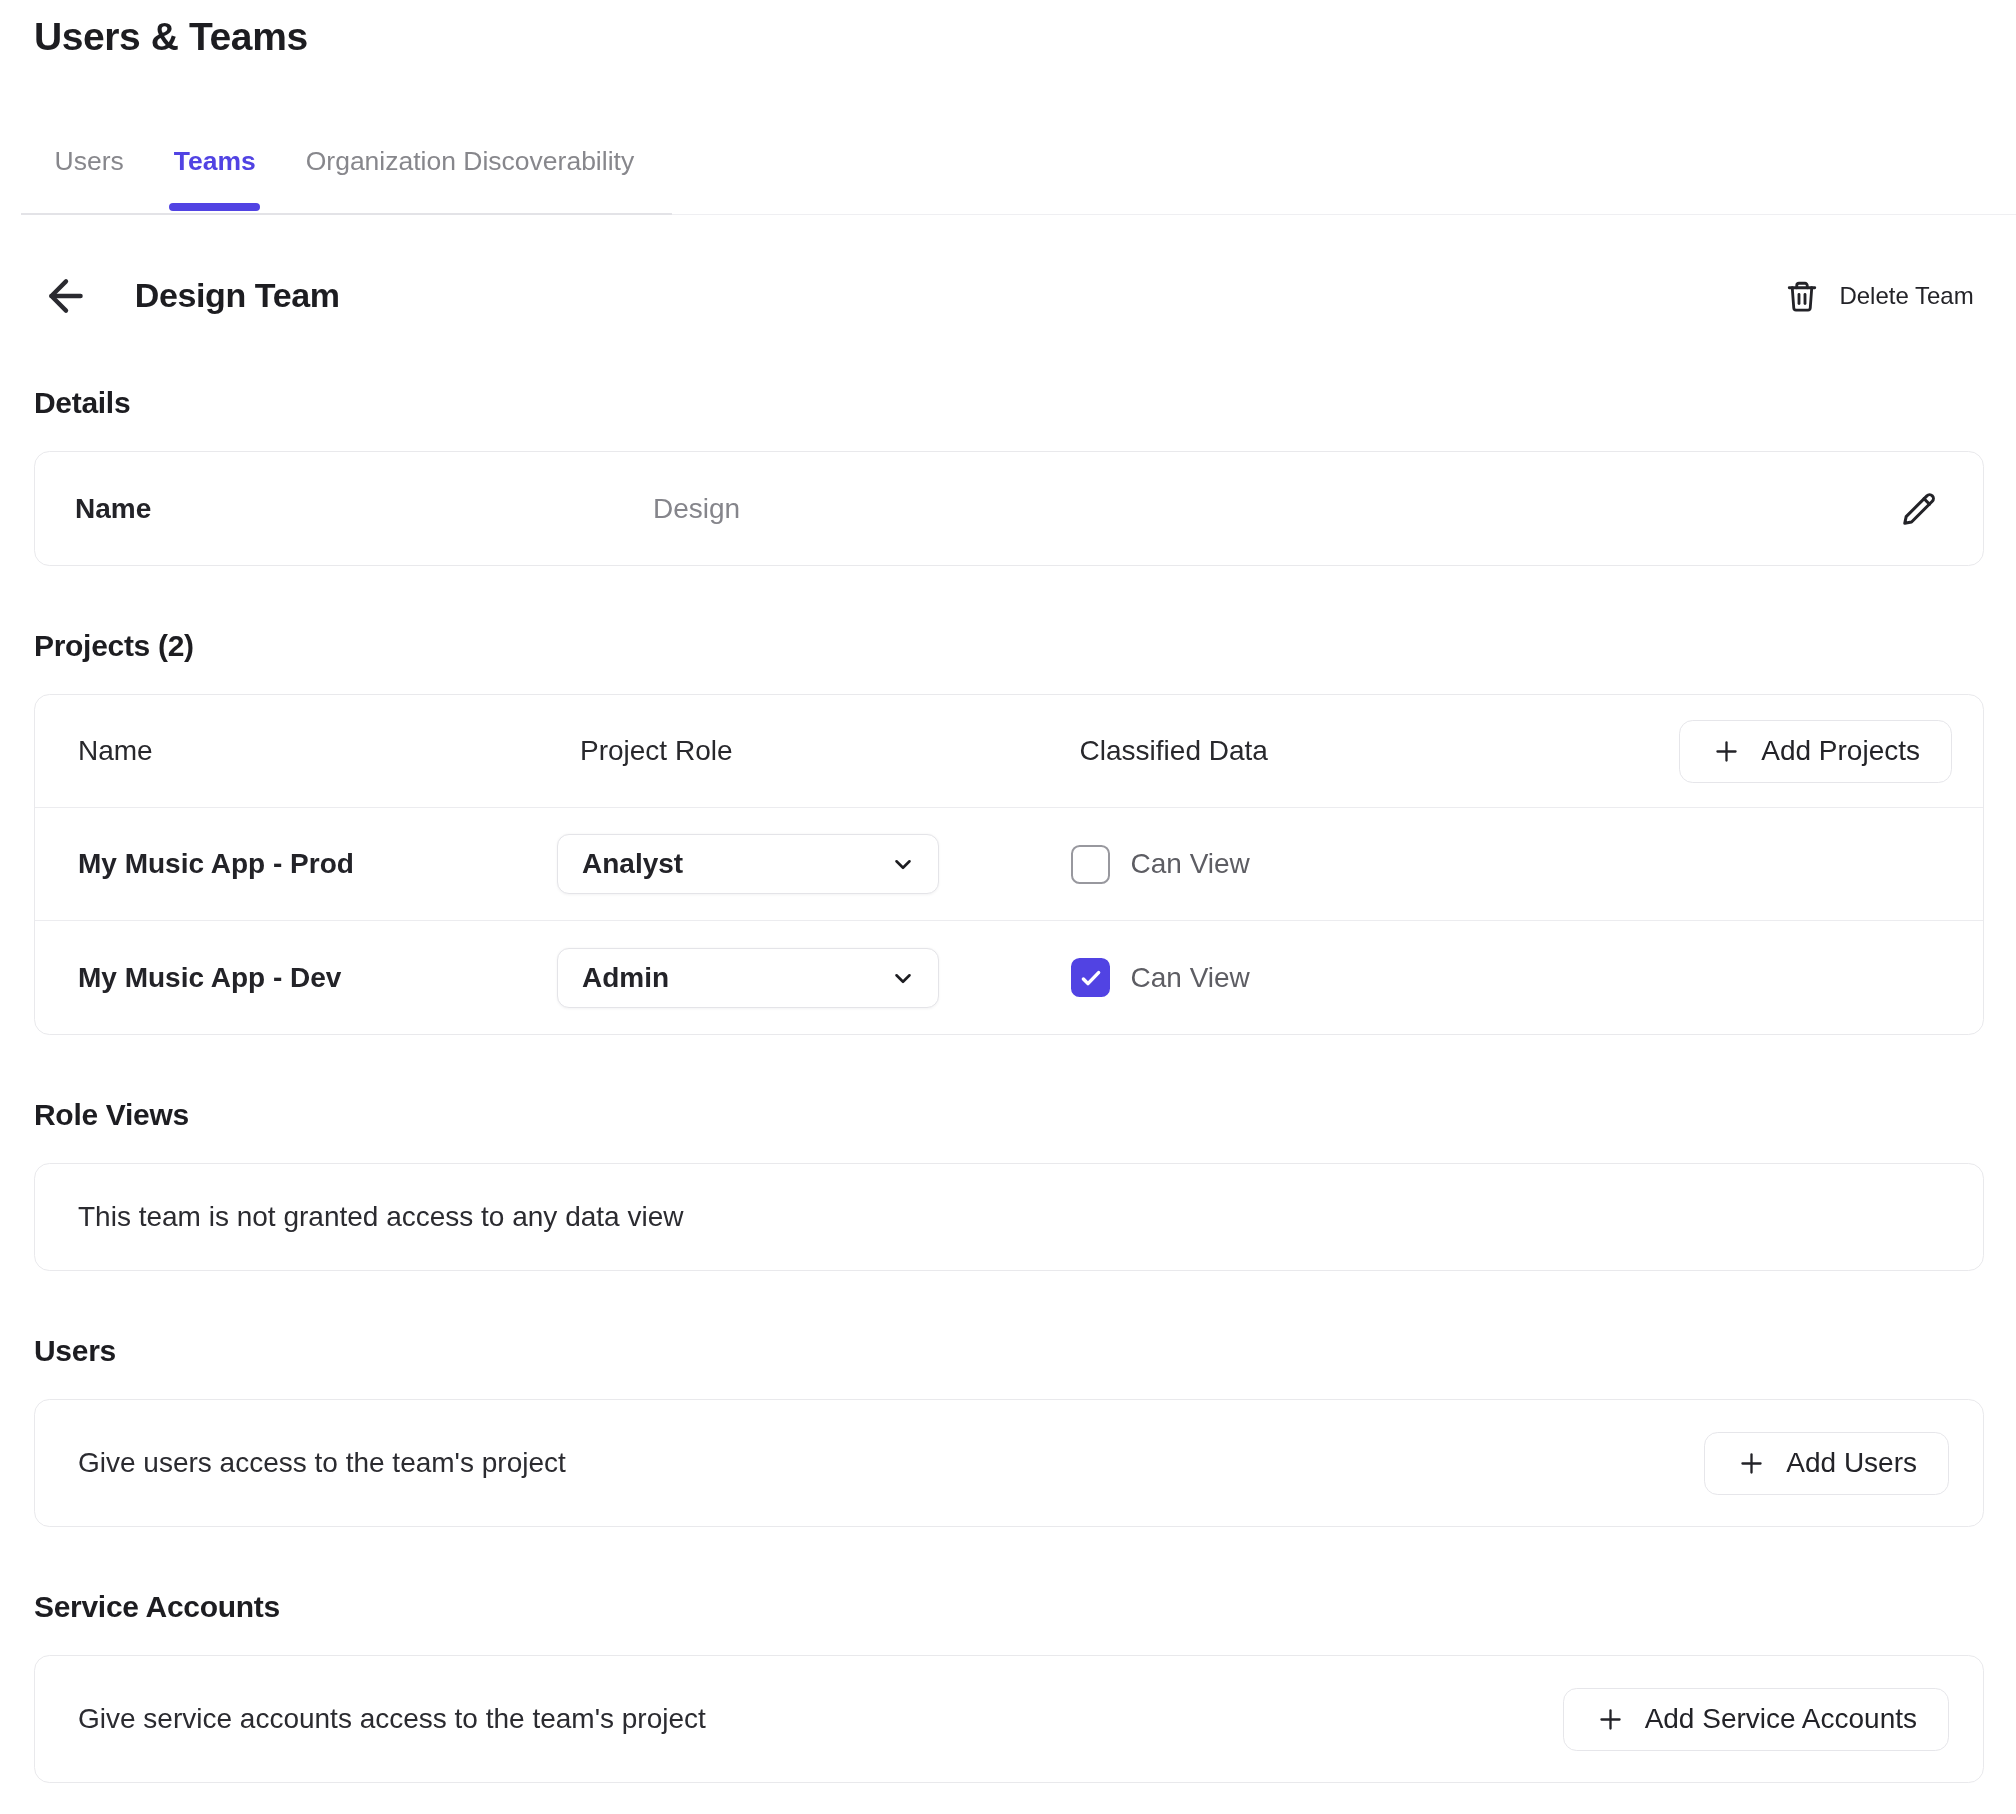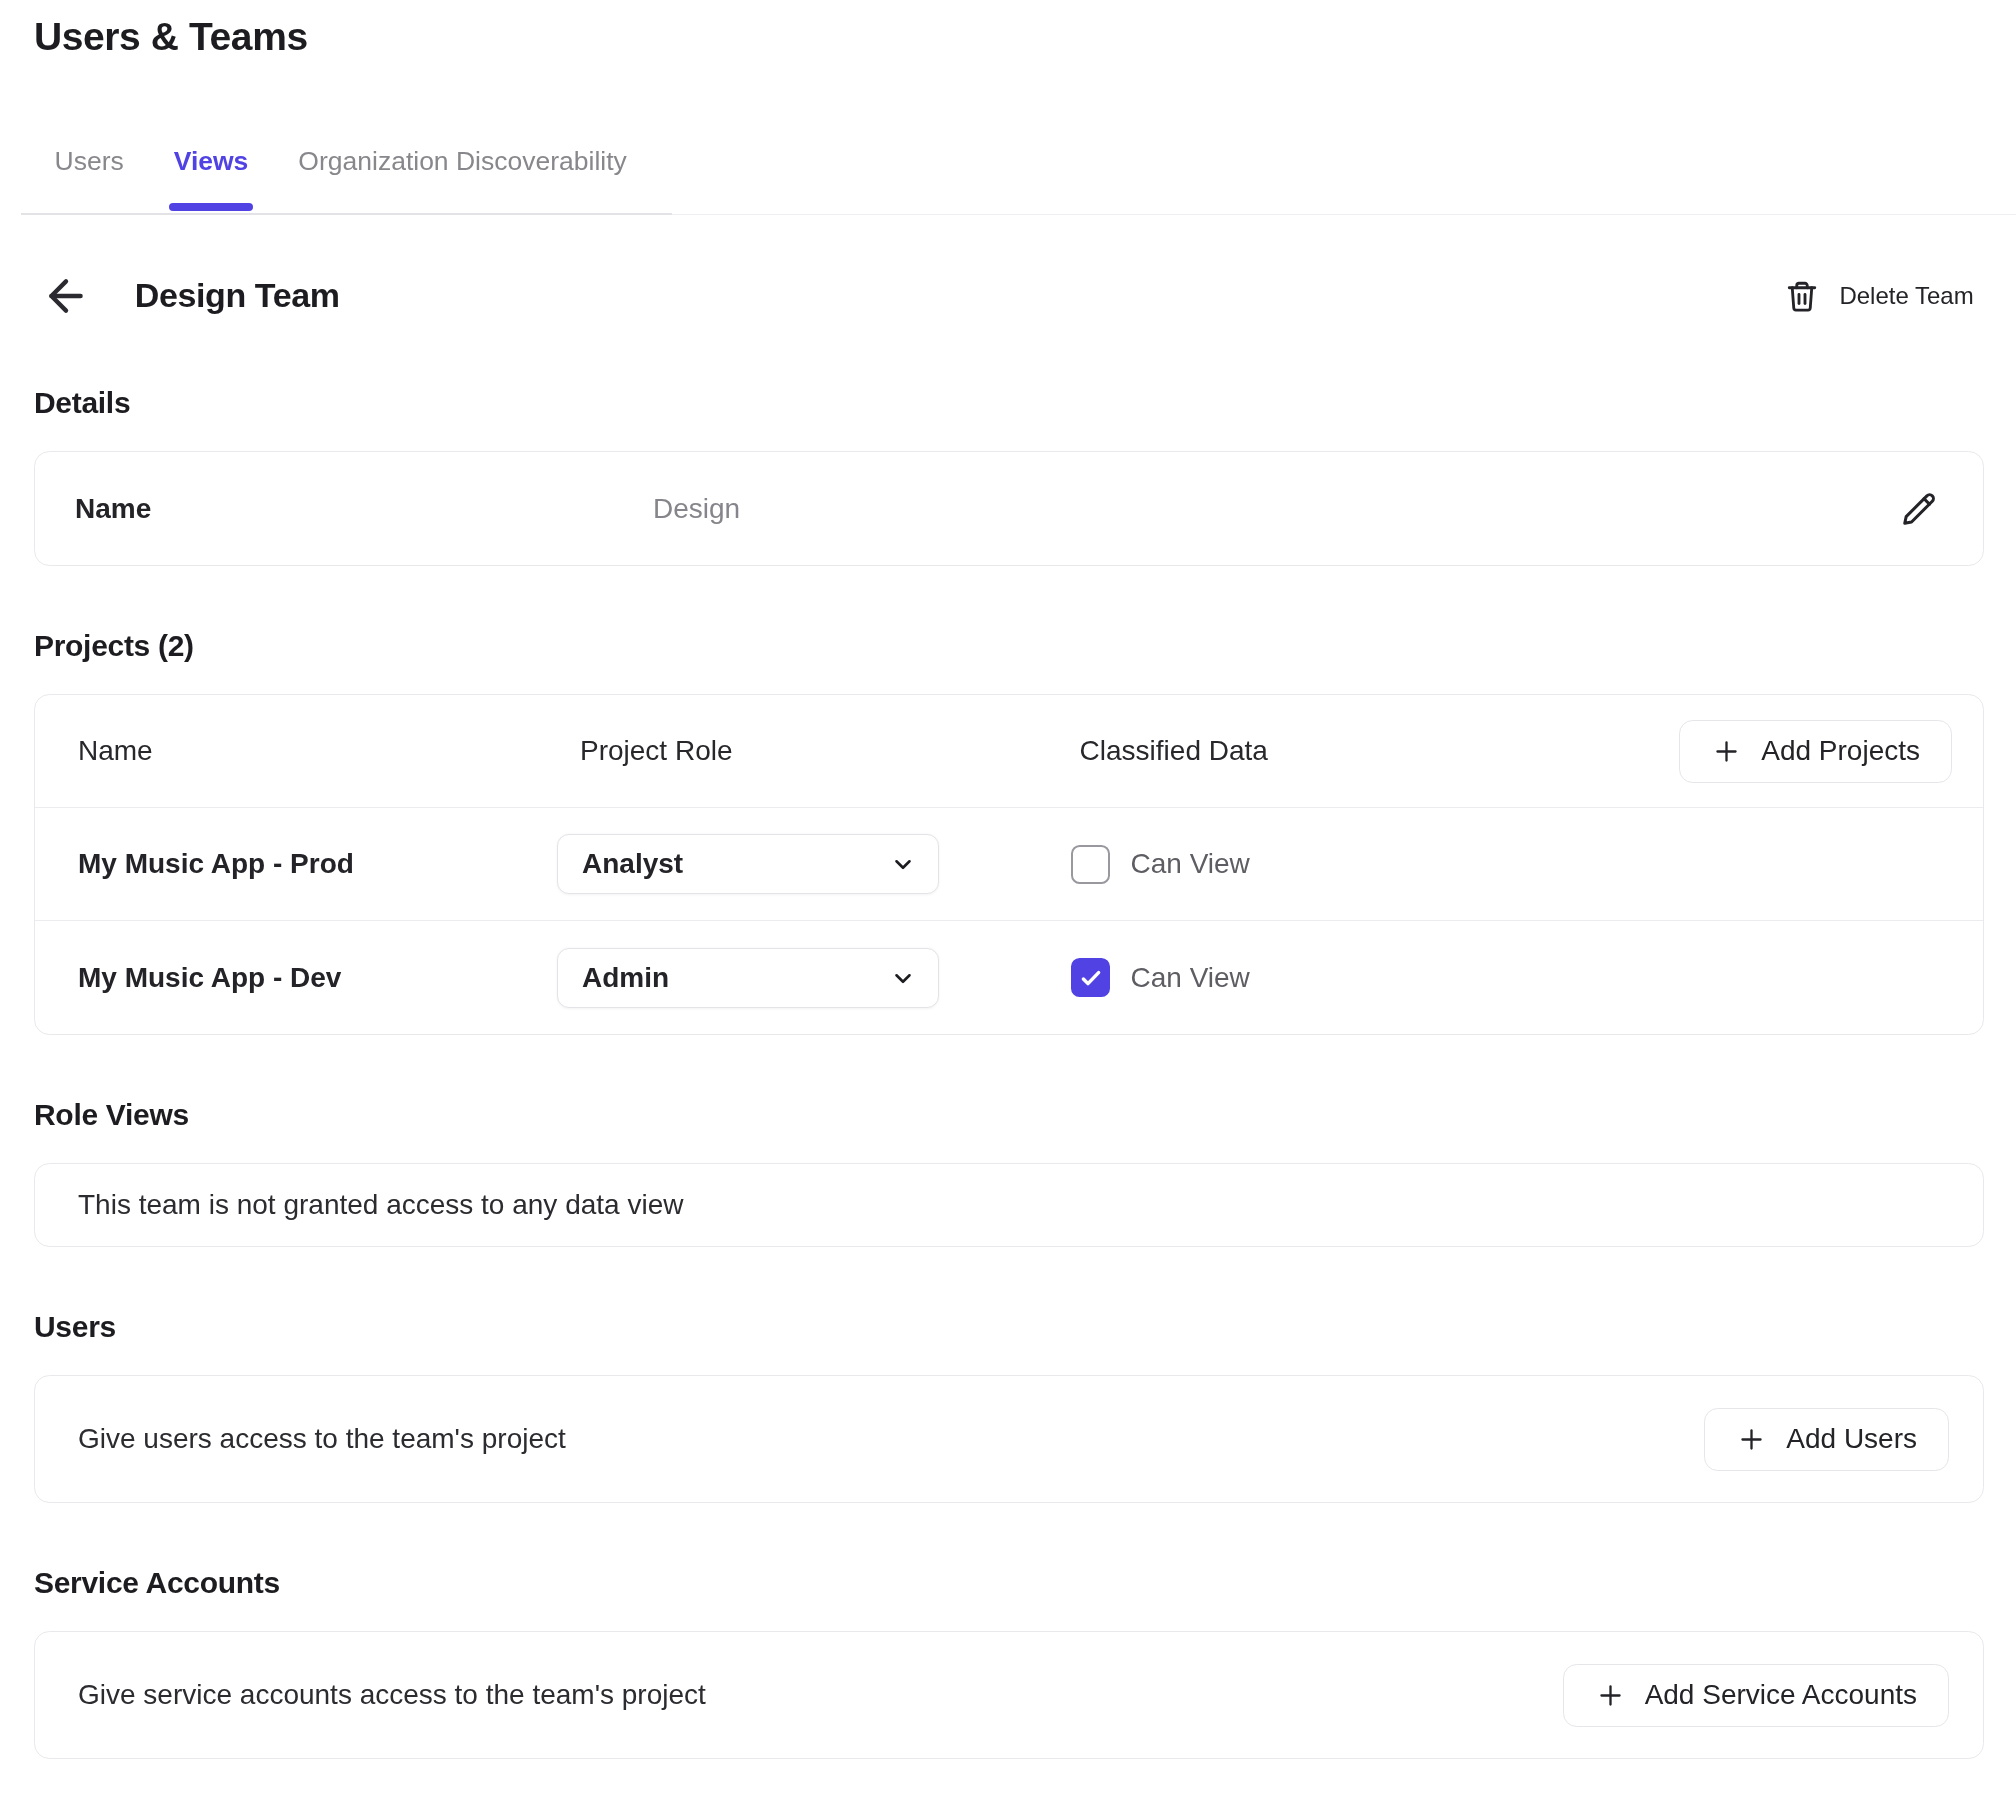--- a/index.html
+++ b/index.html
@@ -54,42 +54,42 @@
 
   .checkbox-wrap { display:flex; align-items:center; gap:20.5px; }
   .checkbox { width:39px; height:39px; border:2.6px solid #98989e; border-radius:8.6px; background:#fff; cursor:pointer;
               display:flex; align-items:center; justify-content:center; }
   .checkbox svg { display:none; }
   .checkbox.checked { background:#5143e3; border-color:#5143e3; }
   .checkbox.checked svg { display:block; }
   .check-label { font-size:28px; color:#5d5d63; }
 
   
-  .msg-card { height:84px; display:flex; align-items:center; padding:0 34px 0 43px; }
+  .msg-card { height:108px; display:flex; align-items:center; padding:0 34px 0 43px; }
   .msg-text { font-size:28px; color:#2b2b30; }
   .flex-card { height:128px; display:flex; align-items:center; padding:0 34px 0 43px; }
   .flex-card .msg-text { flex:1; }
 
   .add-btn { display:flex; align-items:center; gap:19px; border:1.7px solid #e6e6ea; border-radius:13.7px;
              background:#fff; padding:0 31px; height:63px; cursor:pointer;
              font-family:inherit; font-size:28px; font-weight:500; color:#232328; white-space:nowrap; }
   .proj-header .add-btn { justify-self:end; }
 
   svg { flex:none; }
 </style>
 </head>
 <body>
 
 <div class="page">
 
   <h1 class="page-title">Users &amp; Teams</h1>
 
   <nav class="tabs">
     <div class="tab">Users</div>
-    <div class="tab active">Views</div>
+    <div class="tab active">Teams</div>
     <div class="tab">Organization Discoverability</div>
   </nav>
 
   <div class="team-header">
     <button class="back-btn">
       <span style="display:flex;">
         <svg width="50" height="50" viewBox="0 0 24 24" fill="none" stroke="#2a2a30" stroke-width="2.1" stroke-linecap="round" stroke-linejoin="round">
           <path d="M19 12H5"></path>
             <path d="M12 19l-7-7 7-7"></path>
         </svg>

